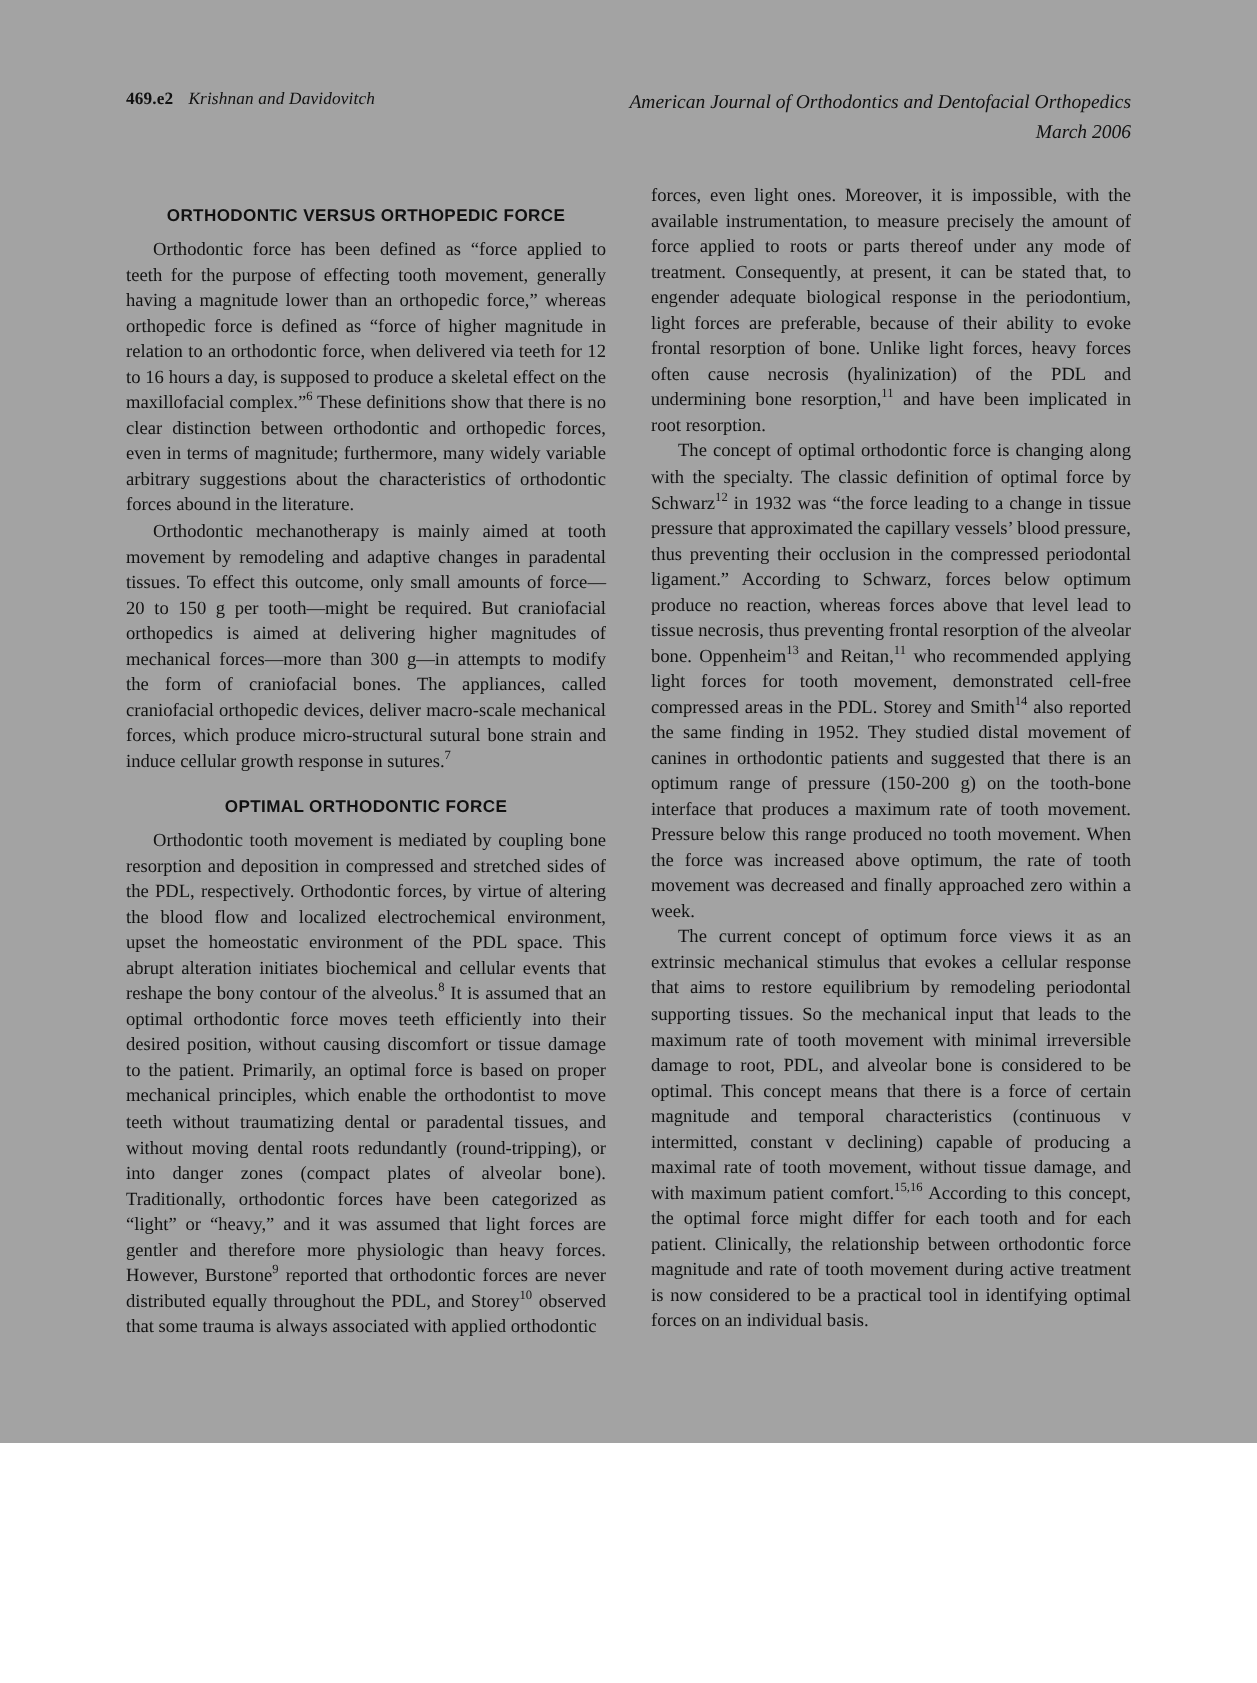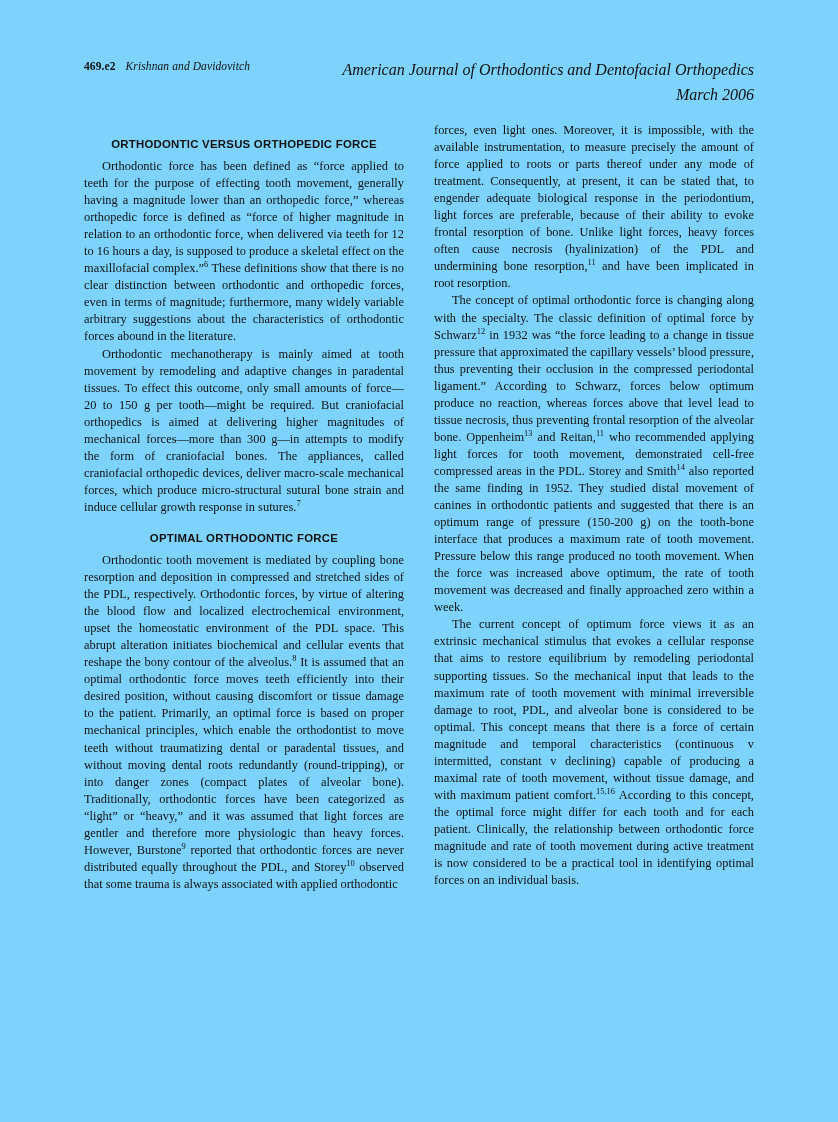--- a/index.html
+++ b/index.html
@@ -9,23 +9,23 @@
     background: #ffffff;
   }
   body {
     font-family: "Liberation Serif", "DejaVu Serif", serif;
     color: #111111;
     -webkit-font-smoothing: antialiased;
   }
   .page {
     position: relative;
     width: 838px;
-    height: 1122px;
+    height: 962px;
     margin: 0 auto;
-    background: #7dd3fc;
+    background: #a3a3a3;
     overflow: hidden;
     box-sizing: border-box;
   }
 
   
   .running-head {
     position: absolute;
     top: 58px;
     left: 84px;
     right: 84px;
@@ -44,21 +44,21 @@
     letter-spacing: 0.1px;
   }
   .rh-authors {
     font-style: italic;
     margin-left: 10px;
     letter-spacing: 0.1px;
   }
   .rh-right {
     text-align: right;
     font-style: italic;
-    font-size: 16px;
+    font-size: 13px;
     line-height: 1.55;
     white-space: nowrap;
   }
   .rh-journal { display: block; }
   .rh-date { display: block; }
 
   
   .columns {
     position: absolute;
     top: 122px;

